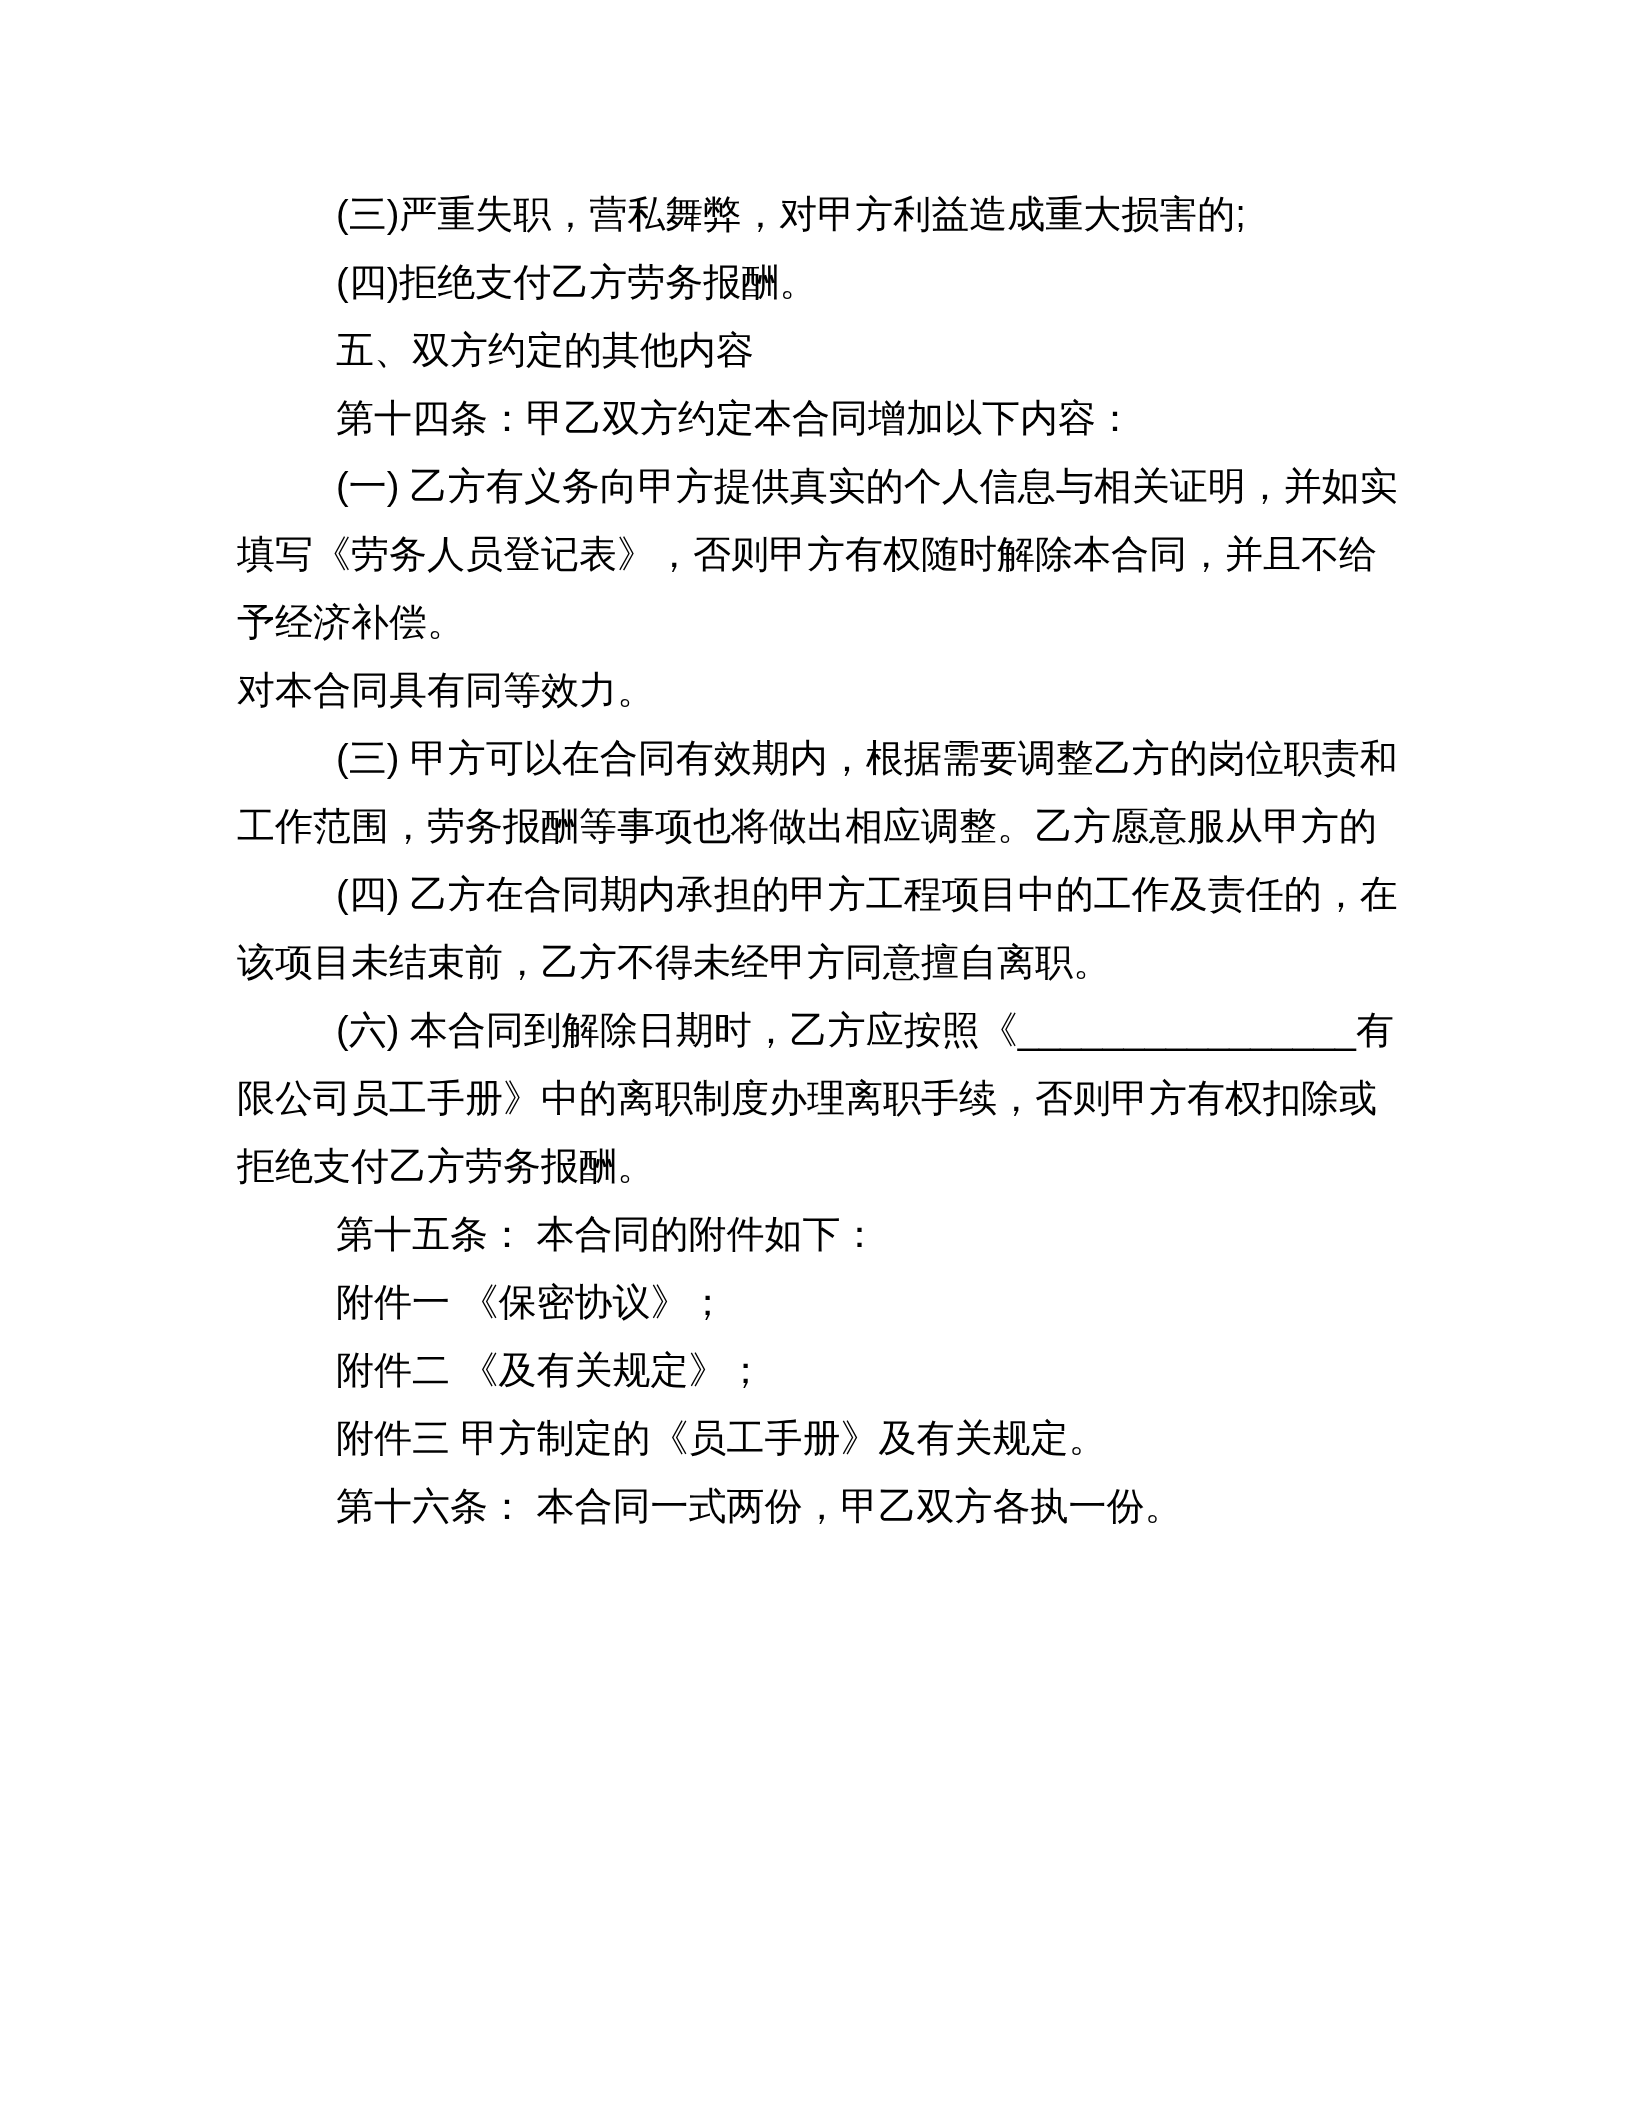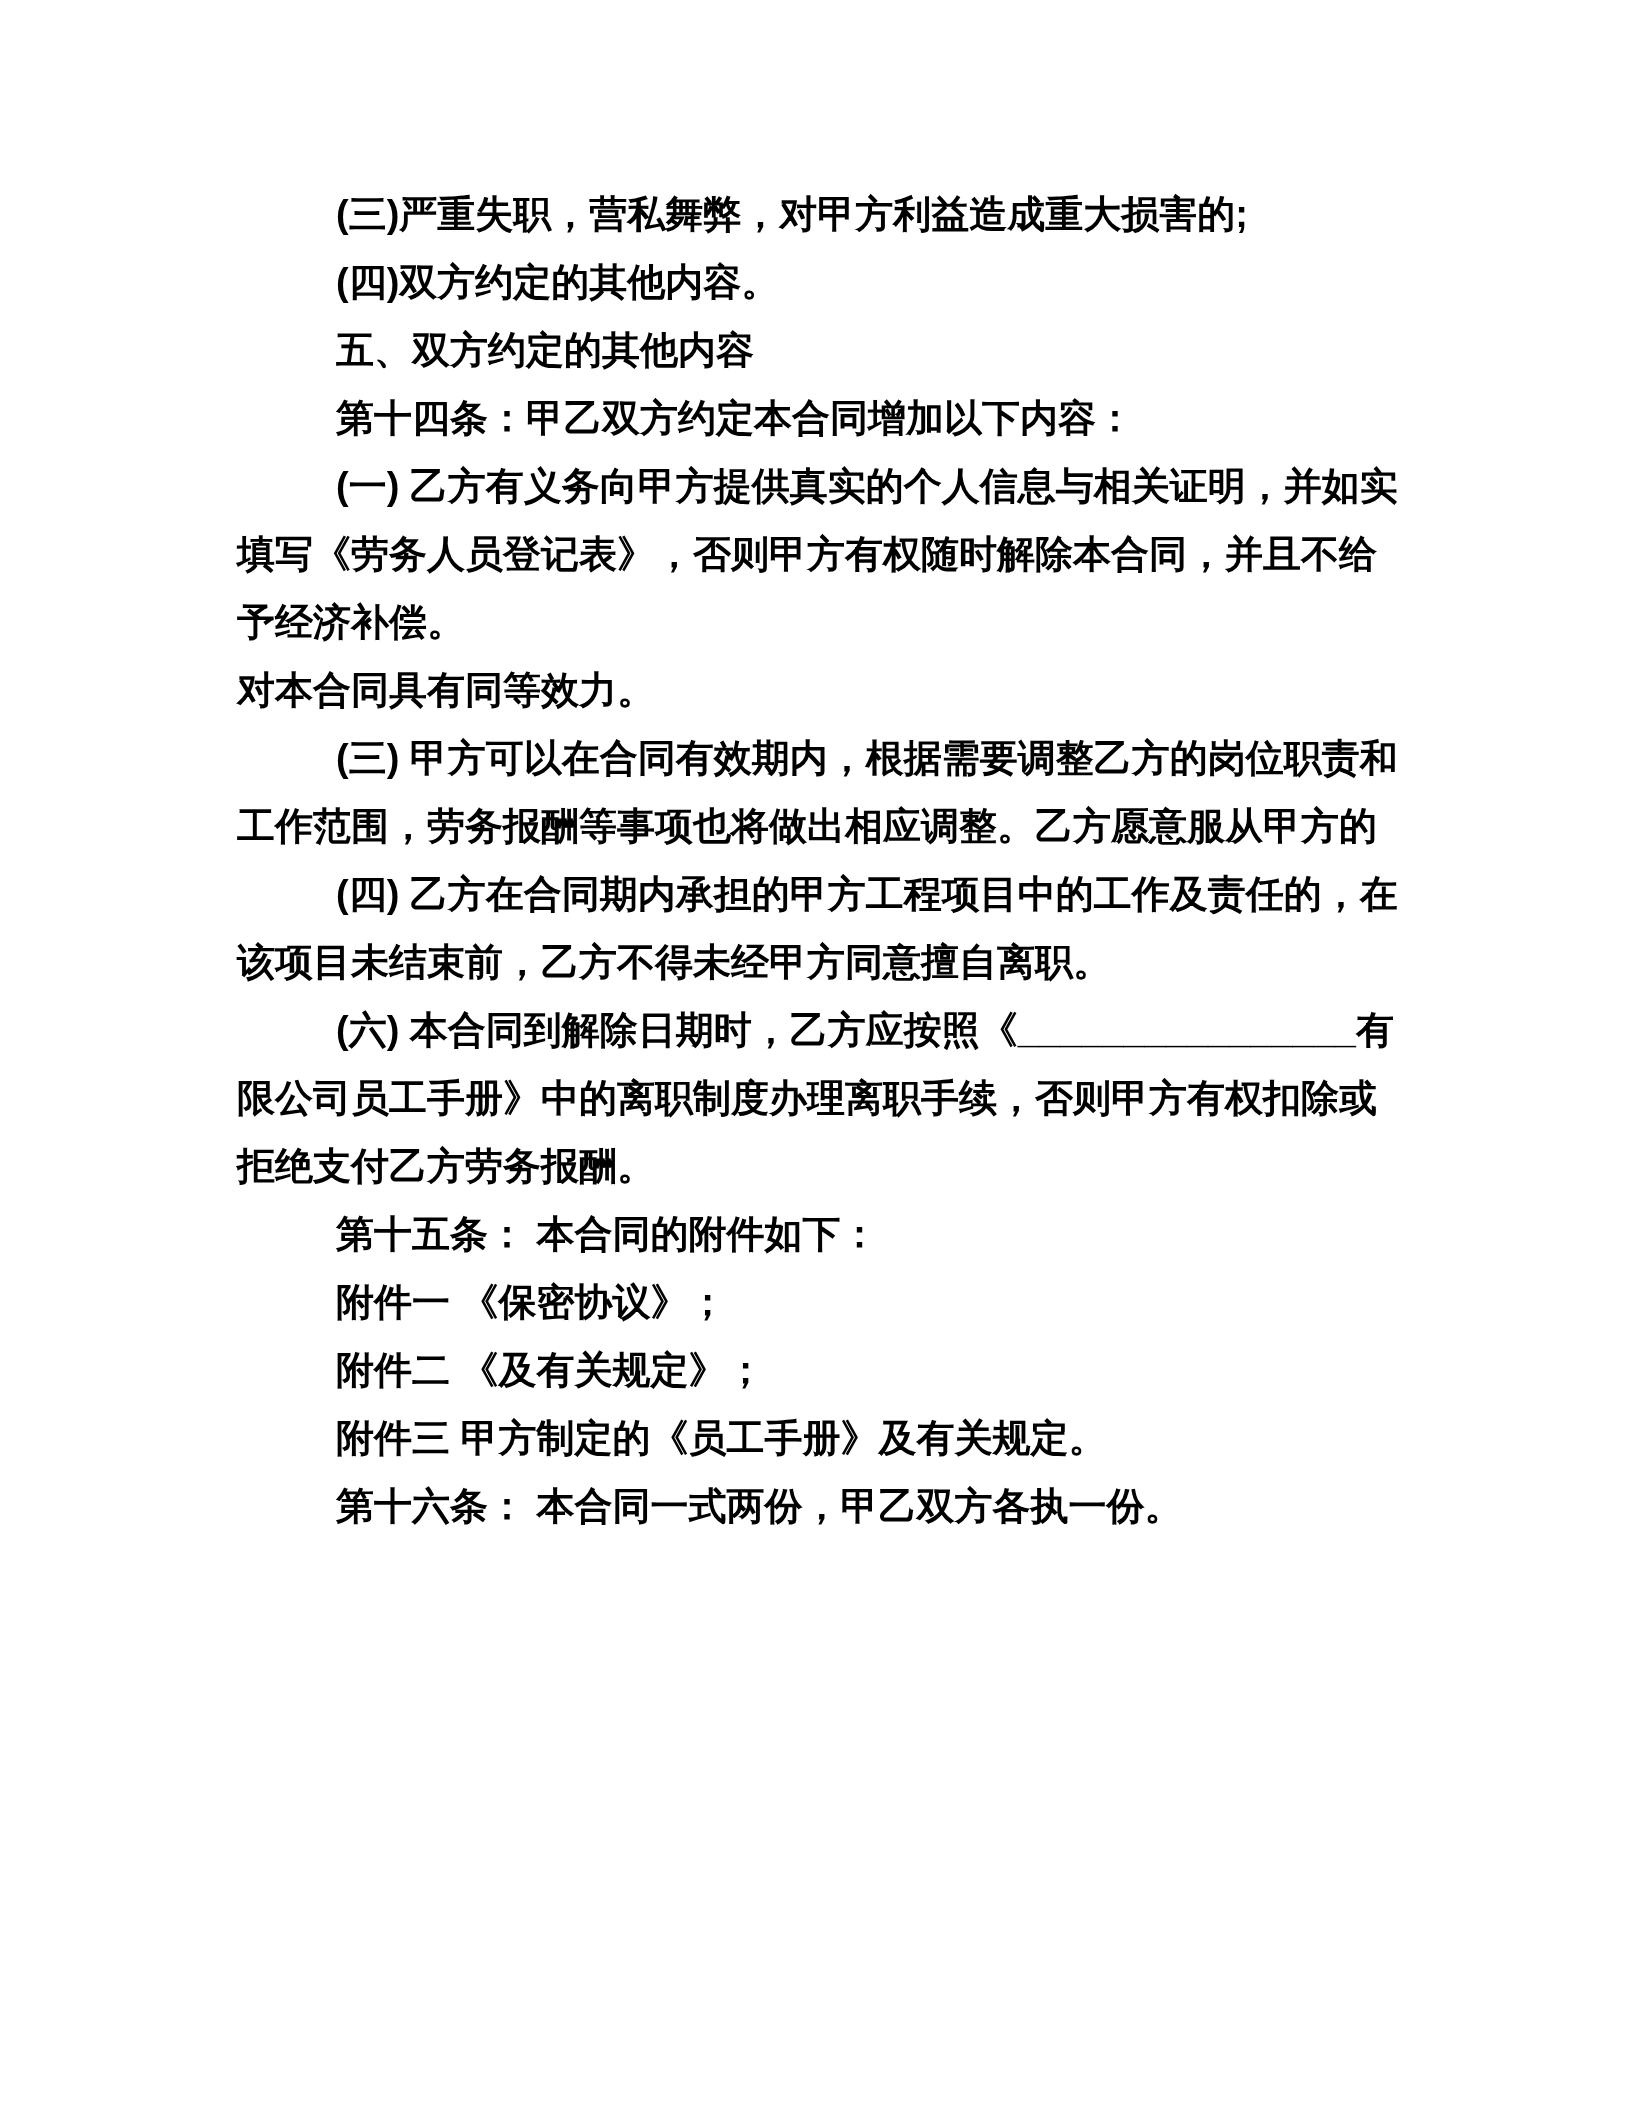--- a/index.html
+++ b/index.html
@@ -18,37 +18,37 @@
   .text-block {
     position: absolute;
     top: 180px;
     left: 0;
     right: 0;
   }
   .line {
     height: 68px;
     line-height: 68px;
     font-size: 38px;
-    font-weight: 700;
+    font-weight: 400;
     color: #000000;
     white-space: pre;
     padding-left: 237px;
     letter-spacing: 0px;
   }
   .line.indent {
     padding-left: 336px;
   }
 </style>
 </head>
 <body>
 
 <div class="page">
   <div class="text-block" id="text-block">
       <div class="line indent">(三)严重失职，营私舞弊，对甲方利益造成重大损害的;</div>
-      <div class="line indent">(四)双方约定的其他内容。</div>
+      <div class="line indent">(四)拒绝支付乙方劳务报酬。</div>
       <div class="line indent">五、双方约定的其他内容</div>
       <div class="line indent">第十四条：甲乙双方约定本合同增加以下内容：</div>
       <div class="line indent">(一) 乙方有义务向甲方提供真实的个人信息与相关证明，并如实</div>
       <div class="line">填写《劳务人员登记表》，否则甲方有权随时解除本合同，并且不给</div>
       <div class="line">予经济补偿。</div>
       <div class="line">对本合同具有同等效力。</div>
       <div class="line indent">(三) 甲方可以在合同有效期内，根据需要调整乙方的岗位职责和</div>
       <div class="line">工作范围，劳务报酬等事项也将做出相应调整。乙方愿意服从甲方的</div>
       <div class="line indent">(四) 乙方在合同期内承担的甲方工程项目中的工作及责任的，在</div>
       <div class="line">该项目未结束前，乙方不得未经甲方同意擅自离职。</div>

